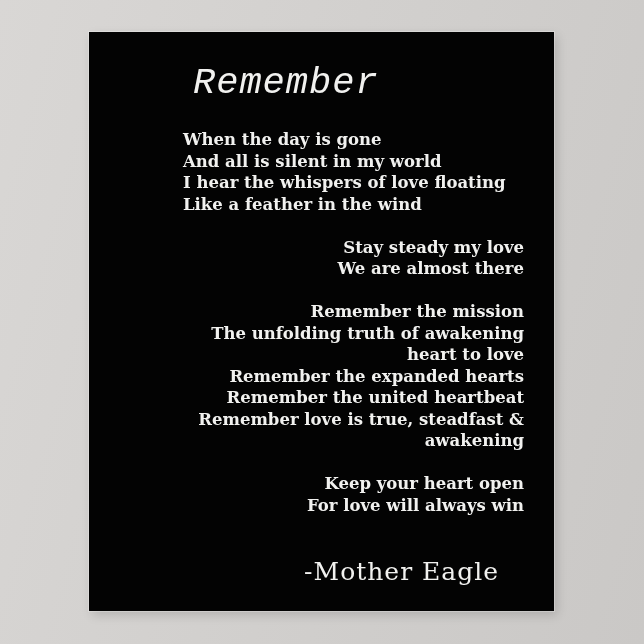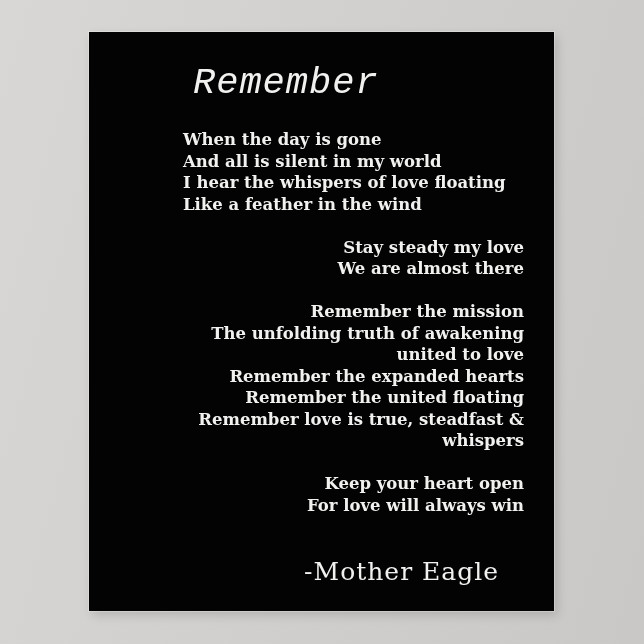--- a/index.html
+++ b/index.html
@@ -80,25 +80,25 @@
           <div class="poem-line">I hear the whispers of love floating</div>
           <div class="poem-line">Like a feather in the wind</div>
         </div>
         <div class="stanza">
           <div class="poem-line">Stay steady my love</div>
           <div class="poem-line">We are almost there</div>
         </div>
         <div class="stanza">
           <div class="poem-line">Remember the mission</div>
           <div class="poem-line">The unfolding truth of awakening</div>
-          <div class="poem-line">united to love</div>
+          <div class="poem-line">heart to love</div>
           <div class="poem-line">Remember the expanded hearts</div>
-          <div class="poem-line">Remember the united floating</div>
+          <div class="poem-line">Remember the united heartbeat</div>
           <div class="poem-line">Remember love is true, steadfast &amp;</div>
-          <div class="poem-line">whispers</div>
+          <div class="poem-line">awakening</div>
         </div>
         <div class="stanza">
           <div class="poem-line">Keep your heart open</div>
           <div class="poem-line">For love will always win</div>
         </div>
       </div>
     <div class="signature">-Mother Eagle</div>
   </div>
 </div>
 

